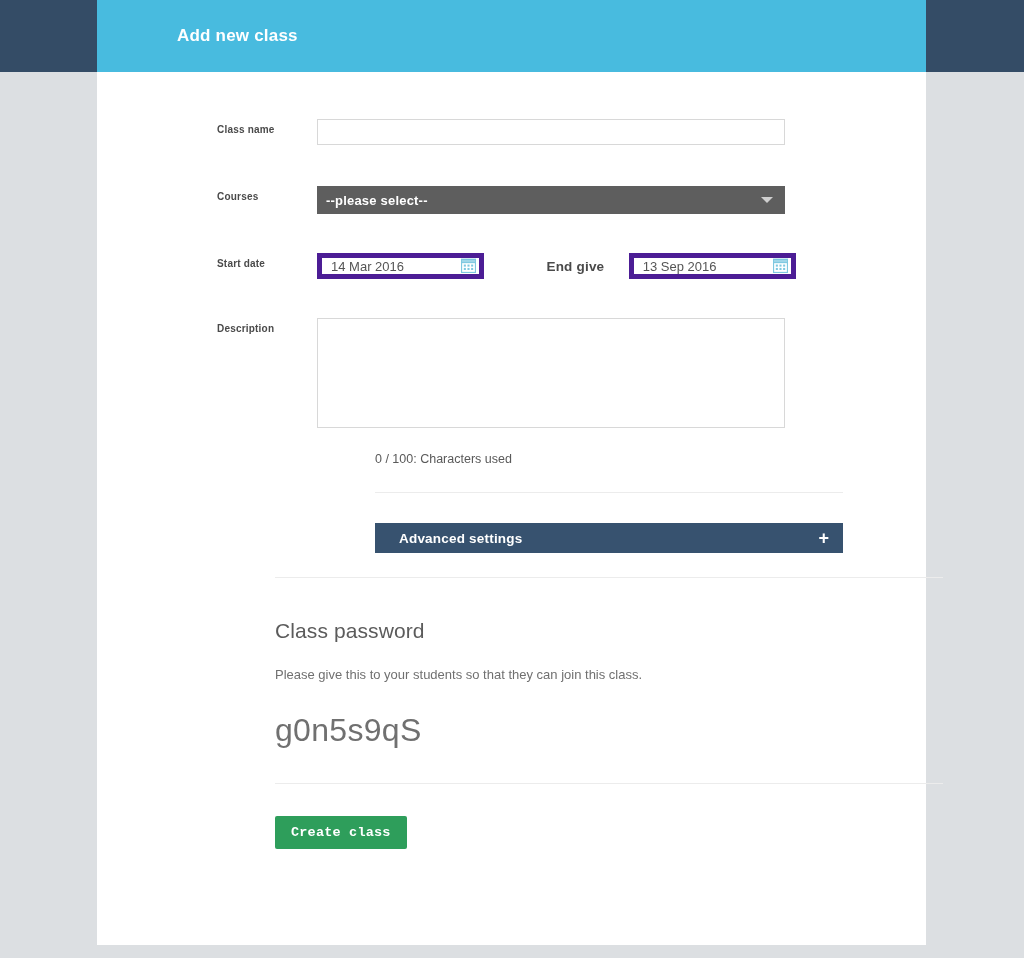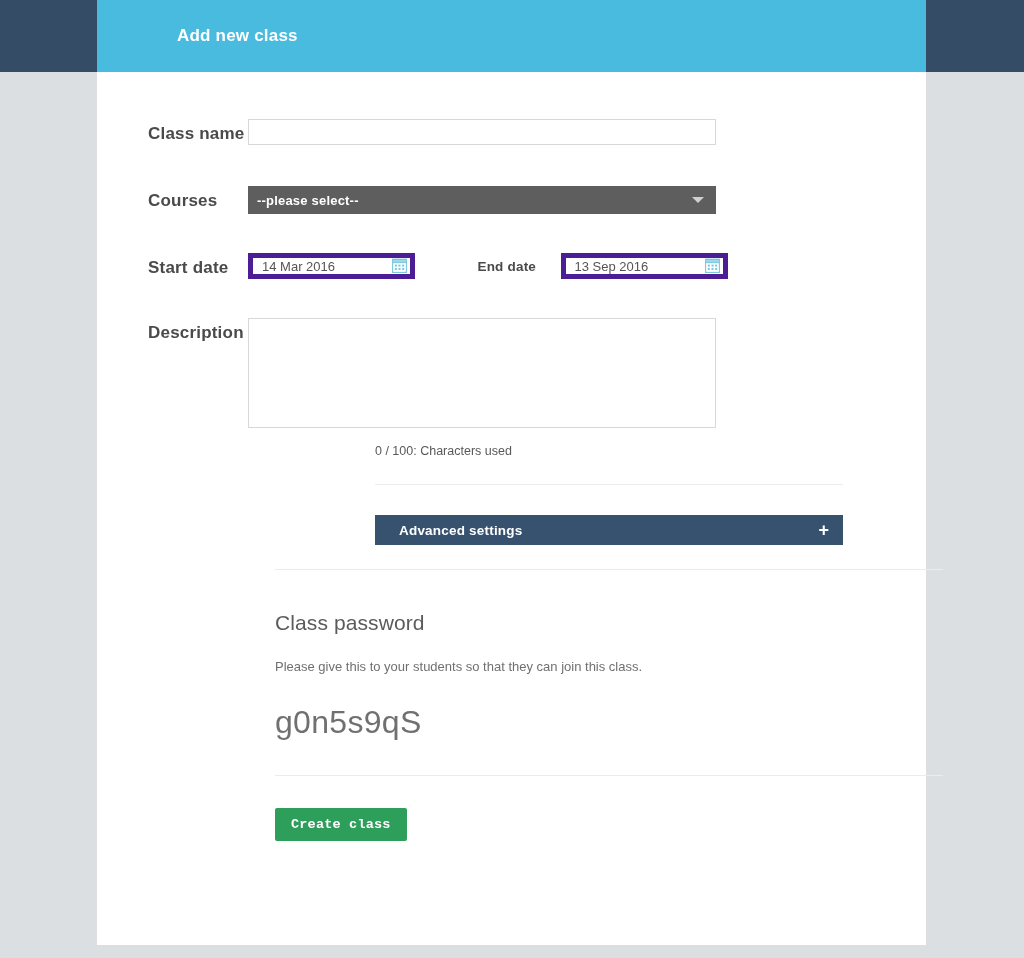--- a/index.html
+++ b/index.html
@@ -60,23 +60,23 @@
   .form {
     padding-top: 47px;
   }
   .row {
     display: flex;
     align-items: flex-start;
     margin-bottom: 0;
   }
   .label {
     width: 100px;
-    padding-left: 51px;
+    padding-left: 120px;
     box-sizing: content-box;
-    font-size: 17px;
+    font-size: 10px;
     font-weight: bold;
     color: #4a4a4a;
     letter-spacing: .2px;
     line-height: 1;
     padding-top: 6px;
     flex: none;
   }
   .field {
     flex: none;
   }
@@ -179,21 +179,21 @@
     font-family: "Liberation Sans", sans-serif;
     font-size: 13px;
     color: #555;
     padding: 5px 8px;
     outline: none;
     resize: none;
   }
 
   .charcount {
     margin-left: 278px;
-    margin-top: 12px;
+    margin-top: 20px;
     font-size: 12.5px;
     color: #595959;
   }
 
   .hr-short {
     margin-left: 278px;
     width: 468px;
     height: 1px;
     background: #ececec;
     margin-top: 26px;
@@ -316,21 +316,21 @@
               <rect x="0.5" y="1.5" width="15" height="3.4" fill="#9fd6e8" stroke="#7ec8e0" stroke-width="1.2"></rect>
               <rect x="3" y="7" width="2.2" height="2.2" fill="#7ec8e0"></rect>
               <rect x="6.9" y="7" width="2.2" height="2.2" fill="#7ec8e0"></rect>
               <rect x="10.8" y="7" width="2.2" height="2.2" fill="#7ec8e0"></rect>
               <rect x="3" y="10.6" width="2.2" height="2.2" fill="#7ec8e0"></rect>
               <rect x="6.9" y="10.6" width="2.2" height="2.2" fill="#7ec8e0"></rect>
               <rect x="10.8" y="10.6" width="2.2" height="2.2" fill="#7ec8e0"></rect>
             </svg>
           </div>
 
-          <span class="enddate-label">End date</span>
+          <span class="enddate-label">End give</span>
 
           <div class="date-wrap">
             <input class="date-input" type="text" value="13 Sep 2016" style="">
             <svg class="cal-icon" viewBox="0 0 16 16">
               <rect x="0.5" y="1.5" width="15" height="14" fill="#ffffff" stroke="#7ec8e0" stroke-width="1.4"></rect>
               <rect x="0.5" y="1.5" width="15" height="3.4" fill="#9fd6e8" stroke="#7ec8e0" stroke-width="1.2"></rect>
               <rect x="3" y="7" width="2.2" height="2.2" fill="#7ec8e0"></rect>
               <rect x="6.9" y="7" width="2.2" height="2.2" fill="#7ec8e0"></rect>
               <rect x="10.8" y="7" width="2.2" height="2.2" fill="#7ec8e0"></rect>
               <rect x="3" y="10.6" width="2.2" height="2.2" fill="#7ec8e0"></rect>

